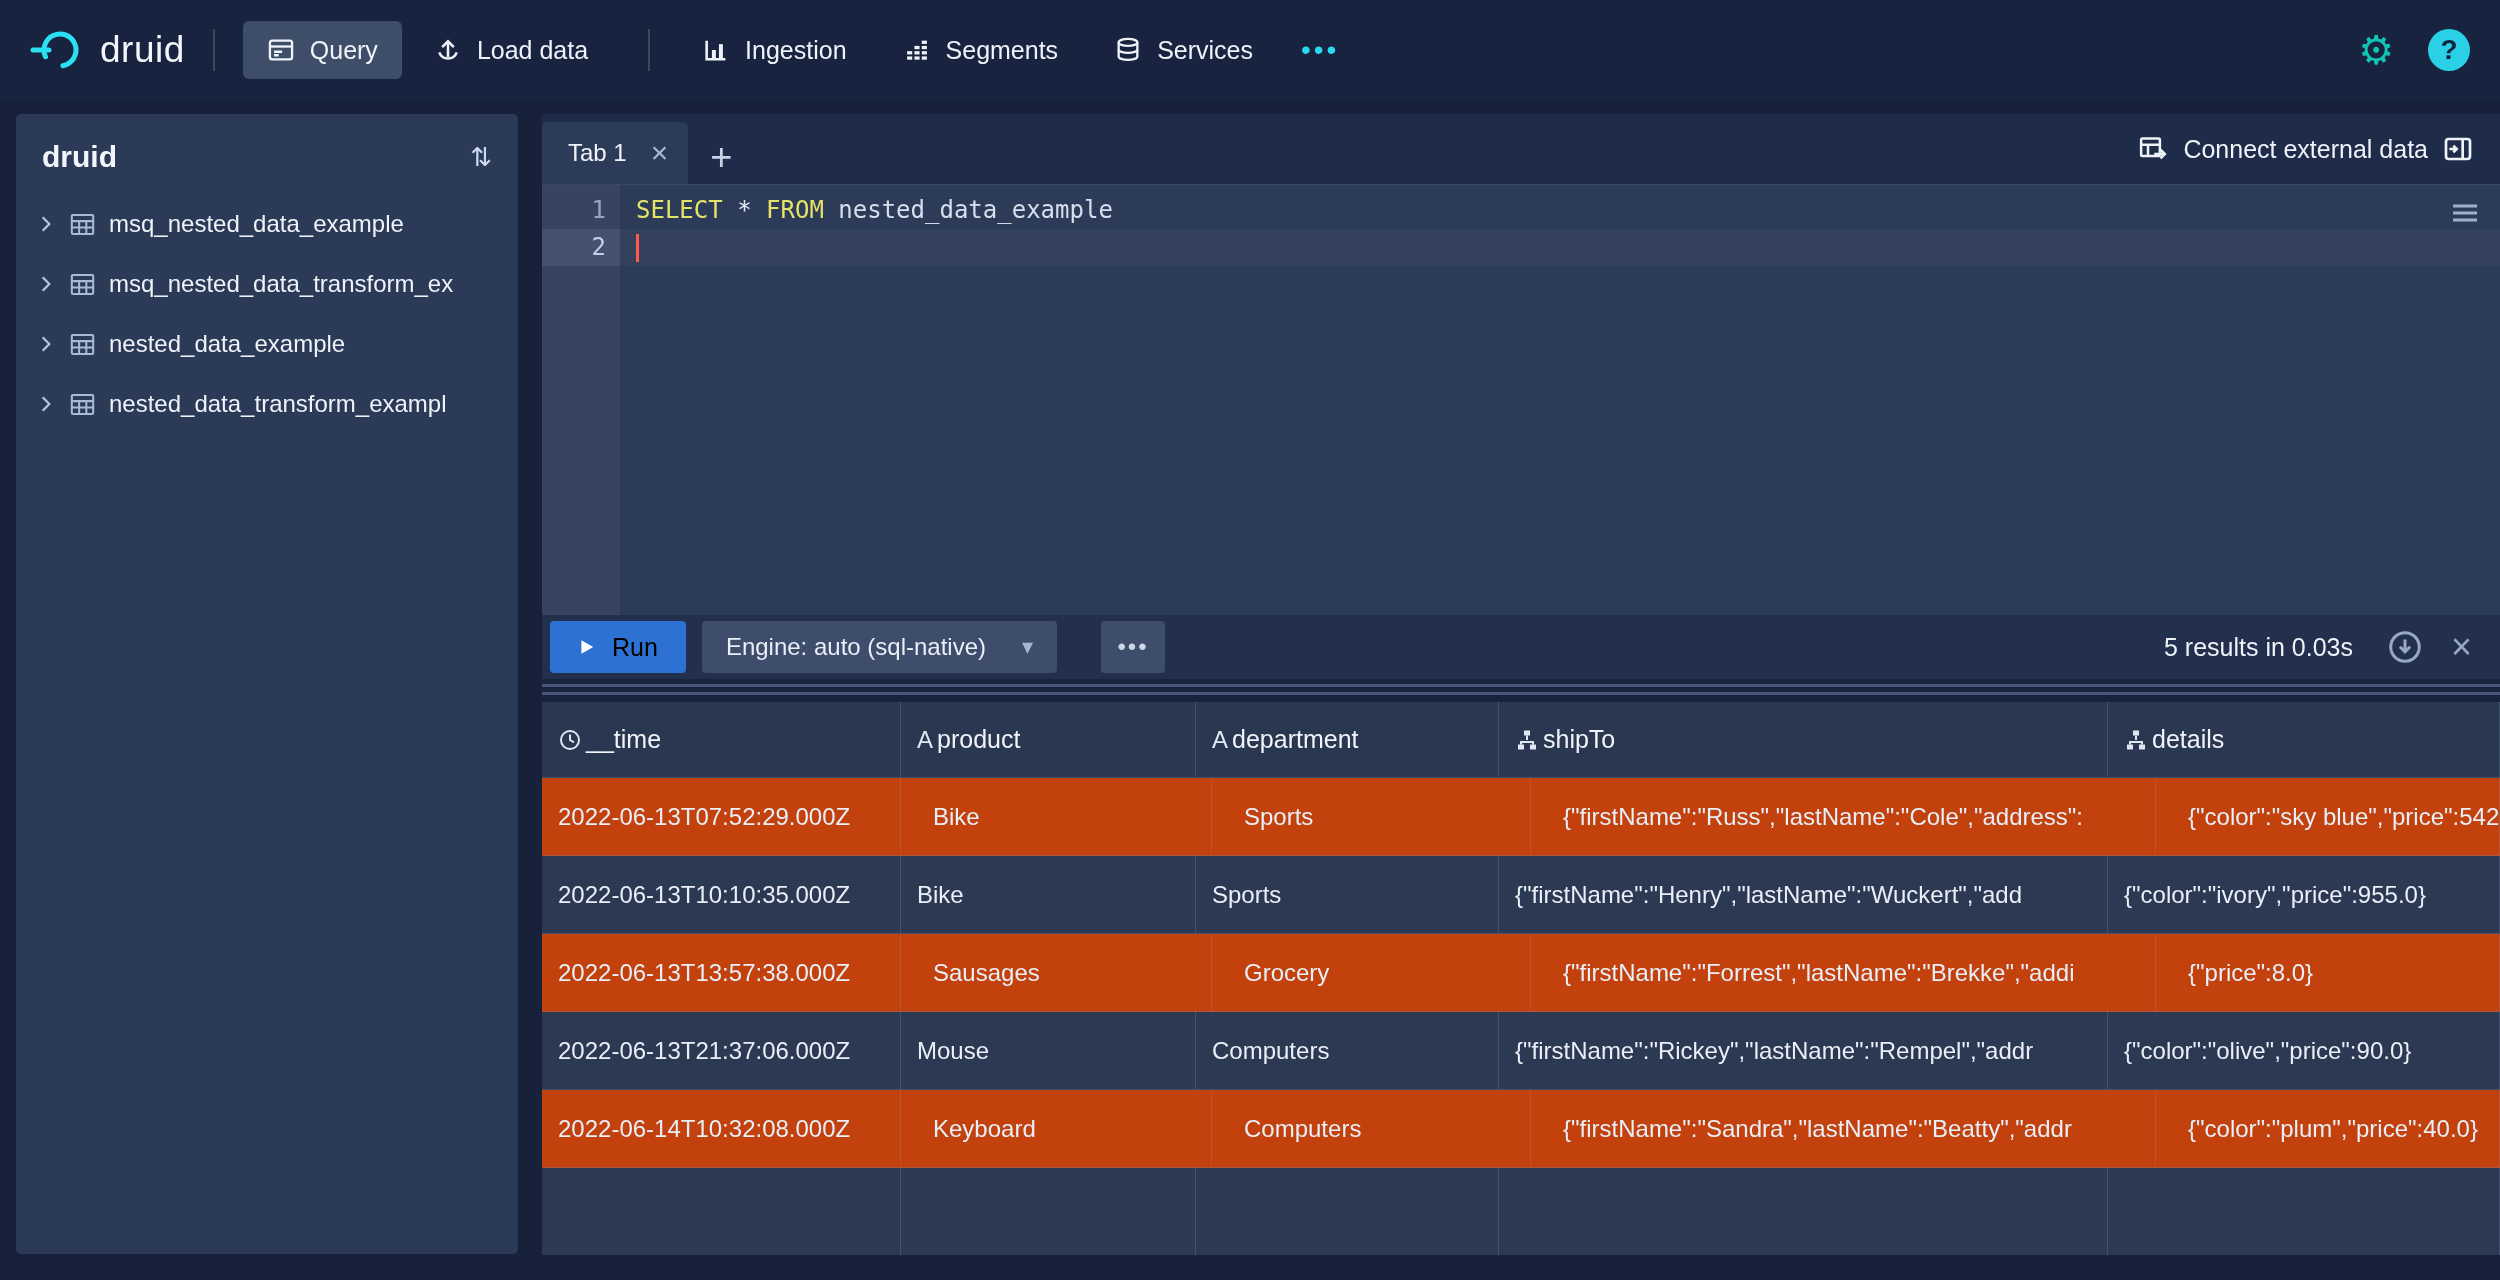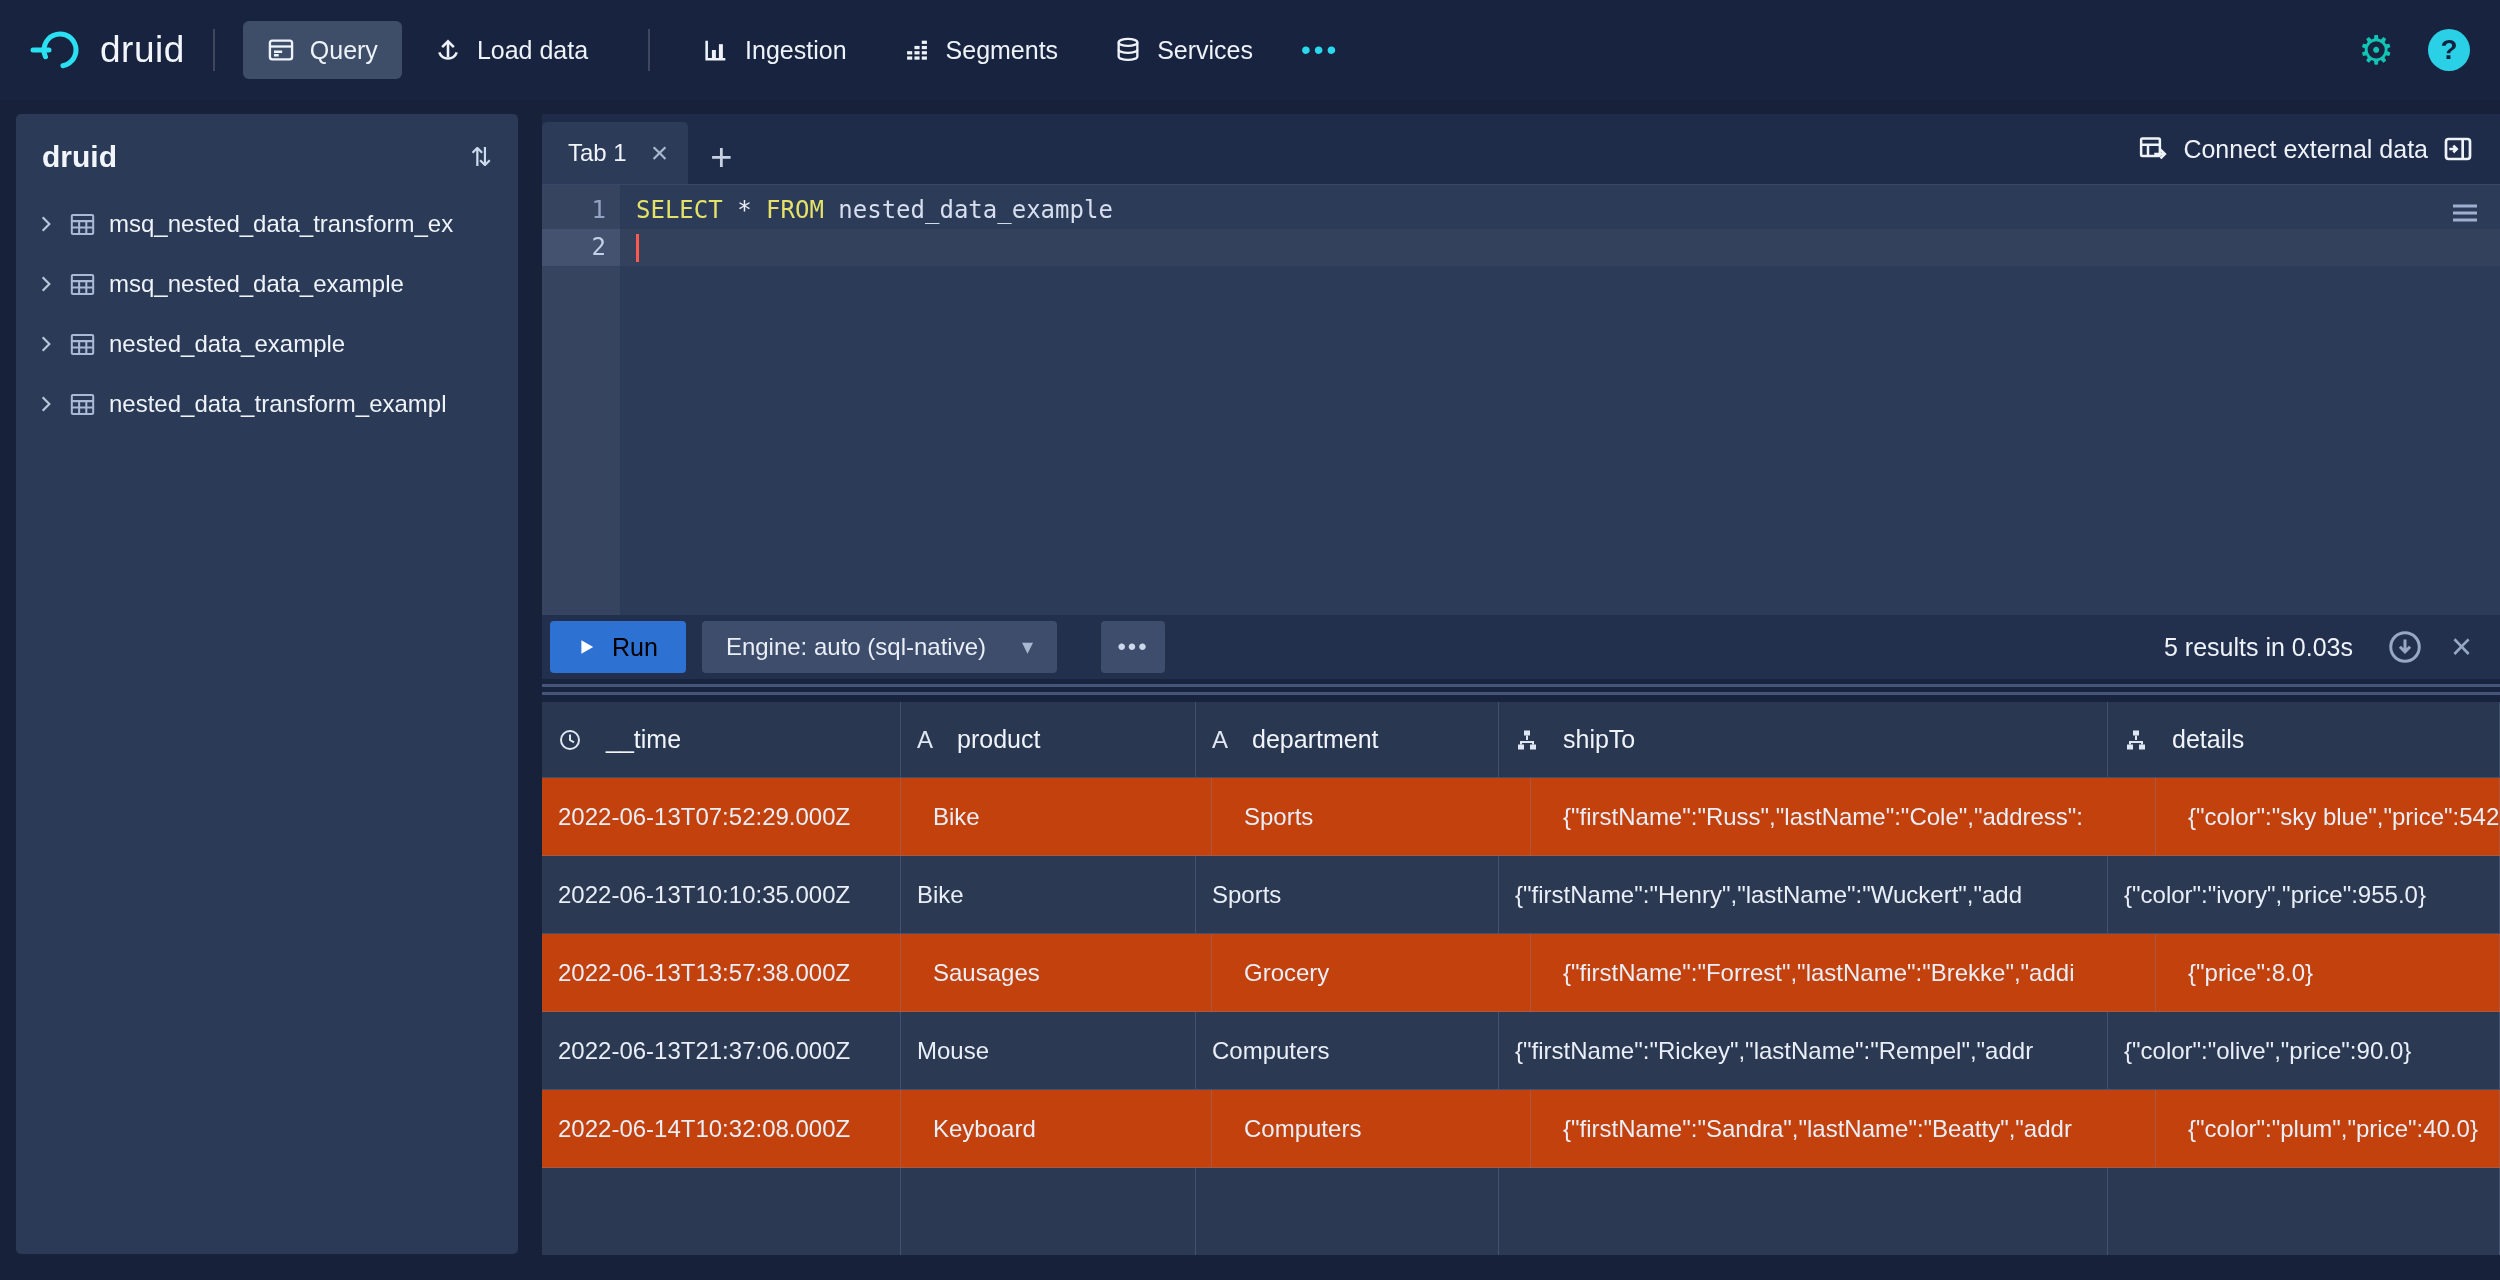--- a/index.html
+++ b/index.html
@@ -87,21 +87,21 @@
   .results{flex:1;display:flex;flex-direction:column;overflow:hidden;background:#2b3953;}
   .rrow{display:grid;grid-template-columns:359px 295px 303px 609px 1fr;flex:0 0 auto;
     border-bottom:1px solid rgba(125,147,190,.28);box-sizing:border-box;}
   .rrow.header{height:76px;background:#293850;}
   .rrow.data{height:78px;}
   .rrow.odd{background:#c2410c;gap:16px;}
   .rrow.even{background:#2b3953;}
   .rrow.filler{flex:1;border-bottom:none;background:#2b3953;}
   .hcell,.cell{display:flex;align-items:center;padding:0 16px;white-space:nowrap;overflow:hidden;
     border-right:1px solid rgba(125,147,190,.28);box-sizing:border-box;}
-  .hcell{gap:24px;font-size:25px;font-weight:500;color:#f0f4fa;cursor:pointer;}
+  .hcell{gap:4px;font-size:25px;font-weight:500;color:#f0f4fa;cursor:pointer;}
   .cell{font-size:24px;color:#e9eef7;cursor:pointer;}
   .a-icon{font-size:24px;font-weight:500;color:#dfe7f3;}
 </style>
 </head>
 <body>
 
 <div class="screen">
 
   <div class="topbar">
     <div class="brand">
@@ -184,32 +184,32 @@
     </div>
 
     <div class="sb-item">
       <svg width="20" height="20" viewBox="0 0 24 24">
         <path d="M8 4l8 8-8 8" fill="none" stroke="#b9c7dd" stroke-width="2.6"></path>
       </svg>
       <svg width="27" height="27" viewBox="0 0 24 24">
         <rect x="2.5" y="3.5" width="19" height="17" rx="1" fill="none" stroke="#a9bad6" stroke-width="1.8"></rect>
         <path d="M2.5 9h19M2.5 14.7h19M9 9v11.5M15.4 9v11.5" stroke="#a9bad6" stroke-width="1.8"></path>
       </svg>
-      <span class="sb-label">msq_nested_data_transform_ex</span>
+      <span class="sb-label">msq_nested_data_example</span>
     </div>
 
     <div class="sb-item">
       <svg width="20" height="20" viewBox="0 0 24 24">
         <path d="M8 4l8 8-8 8" fill="none" stroke="#b9c7dd" stroke-width="2.6"></path>
       </svg>
       <svg width="27" height="27" viewBox="0 0 24 24">
         <rect x="2.5" y="3.5" width="19" height="17" rx="1" fill="none" stroke="#a9bad6" stroke-width="1.8"></rect>
         <path d="M2.5 9h19M2.5 14.7h19M9 9v11.5M15.4 9v11.5" stroke="#a9bad6" stroke-width="1.8"></path>
       </svg>
-      <span class="sb-label">msq_nested_data_example</span>
+      <span class="sb-label">msq_nested_data_transform_ex</span>
     </div>
 
     <div class="sb-item">
       <svg width="20" height="20" viewBox="0 0 24 24">
         <path d="M8 4l8 8-8 8" fill="none" stroke="#b9c7dd" stroke-width="2.6"></path>
       </svg>
       <svg width="27" height="27" viewBox="0 0 24 24">
         <rect x="2.5" y="3.5" width="19" height="17" rx="1" fill="none" stroke="#a9bad6" stroke-width="1.8"></rect>
         <path d="M2.5 9h19M2.5 14.7h19M9 9v11.5M15.4 9v11.5" stroke="#a9bad6" stroke-width="1.8"></path>
       </svg>

